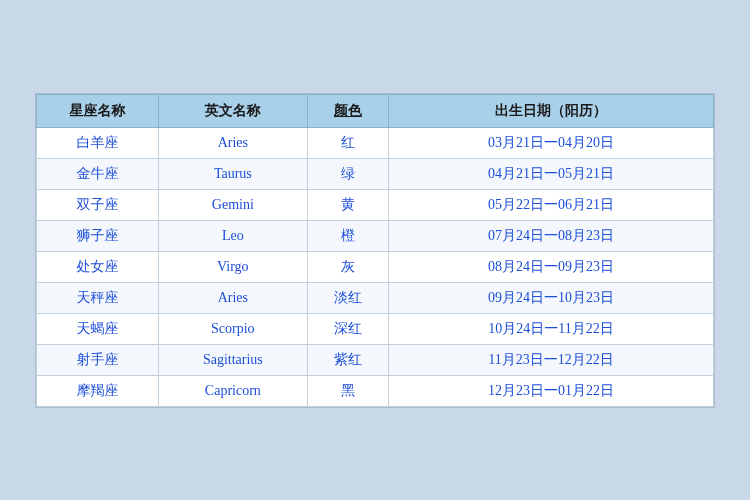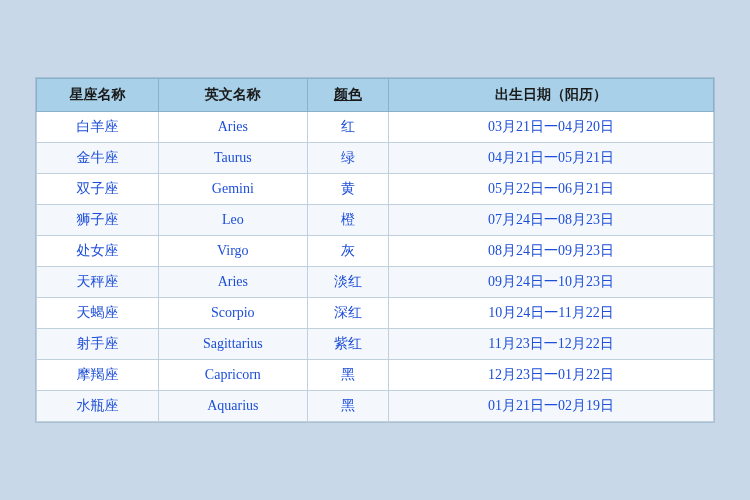--- a/index.html
+++ b/index.html
@@ -114,21 +114,15 @@
           <td>Sagittarius</td>
           <td>紫红</td>
           <td>11月23日一12月22日</td>
         </tr>
         <tr>
           <td>摩羯座</td>
           <td>Capricorn</td>
           <td>黑</td>
           <td>12月23日一01月22日</td>
         </tr>
-        <tr>
-          <td>水瓶座</td>
-          <td>Aquarius</td>
-          <td>黑</td>
-          <td>01月21日一02月19日</td>
-        </tr>
       </tbody>
   </table>
 </div>
 
 </body></html>

